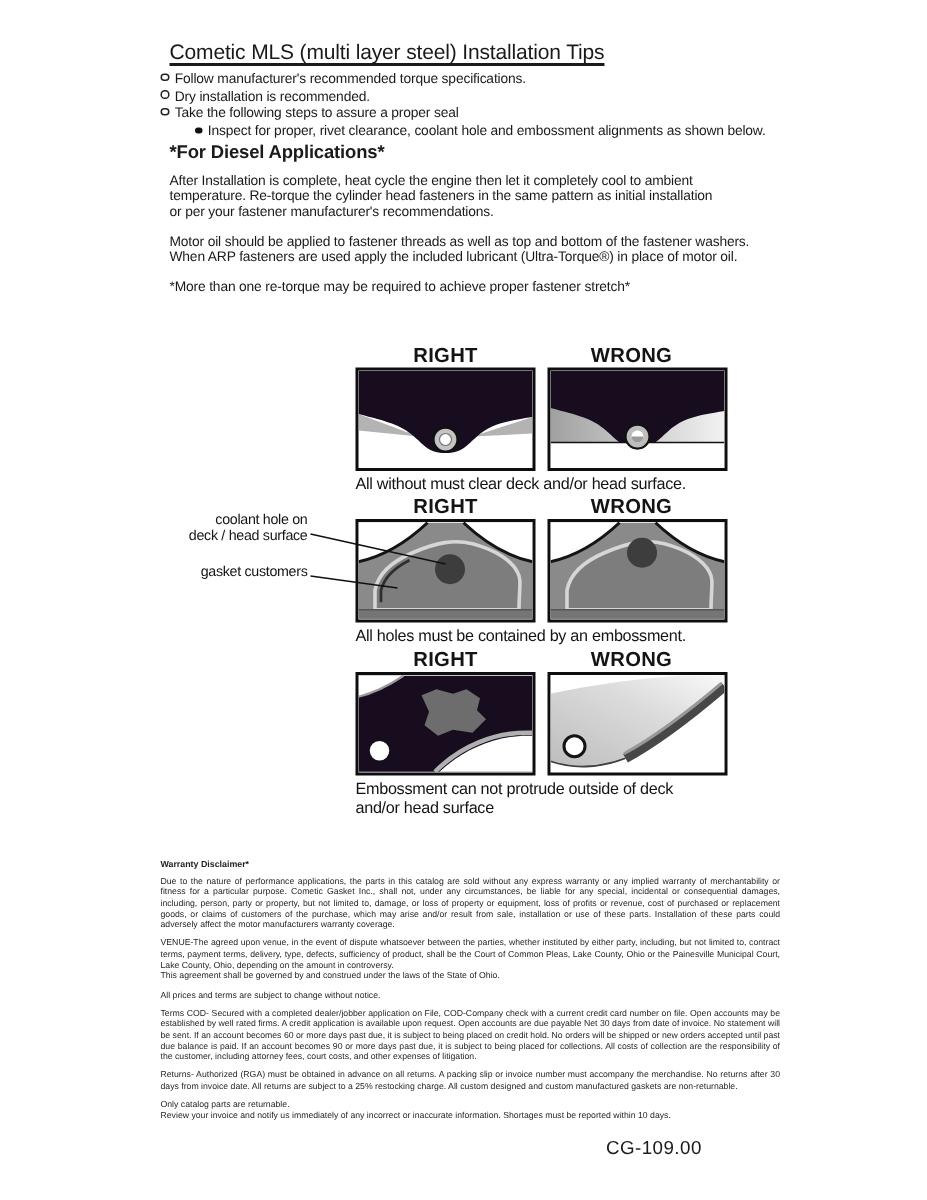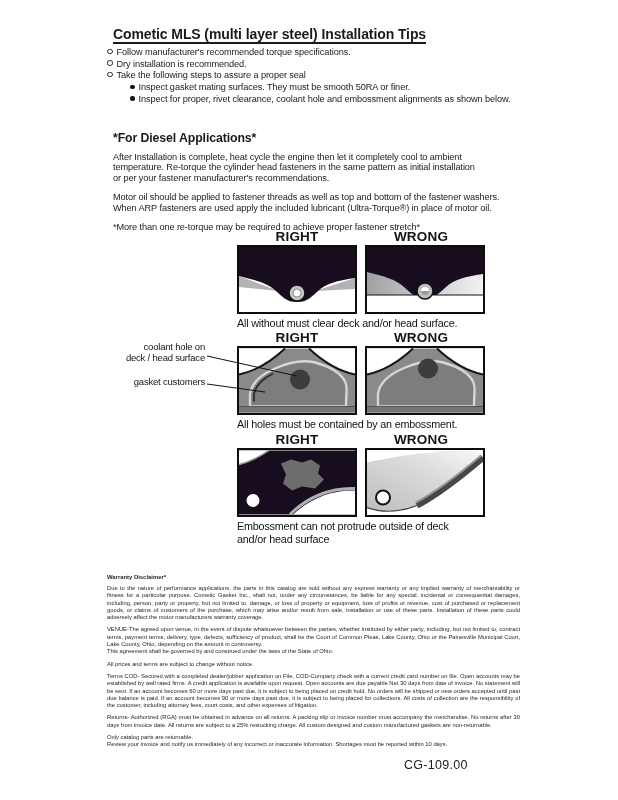--- a/index.html
+++ b/index.html
@@ -3,31 +3,31 @@
 <meta charset="utf-8">
 <style>
   html,body{margin:0;padding:0;}
   body{
     width:618px;height:800px;background:#ffffff;position:relative;
     font-family:"Liberation Sans","DejaVu Sans",sans-serif;color:#1a1a1a;
     overflow:hidden;
   }
   .content{position:absolute;left:107px;top:26px;width:430px;}
   h1.title{
-    font-size:14px;font-weight:bold;margin:0 0 5px 6px;letter-spacing:-0.1px;
+    font-size:14px;font-weight:normal;margin:0 0 5px 6px;letter-spacing:-0.1px;
     text-decoration:underline;text-decoration-thickness:1.5px;text-underline-offset:3px;
   }
   ul.tips{list-style:none;margin:0;padding:0;font-size:9.2px;letter-spacing:-0.1px;}
   ul.tips li{line-height:11.7px;}
   ul.tips li.sub{padding-left:23px;}
   .obullet{display:inline-block;width:3.5px;height:3.5px;border:1px solid #222;
     border-radius:50%;margin-right:4px;vertical-align:1px;}
   .fbullet{display:inline-block;width:4.5px;height:4.5px;background:#111;
     border-radius:50%;margin-right:4px;vertical-align:1px;}
-  h2.diesel{font-size:12.3px;font-weight:bold;margin:25px 0 7px 6px;letter-spacing:-0.1px;}
+  h2.diesel{font-size:12.3px;font-weight:bold;margin:0 0 7px 6px;letter-spacing:-0.1px;}
   p.body{font-size:9.2px;line-height:10.6px;margin:0 0 9px 6px;white-space:pre-line;letter-spacing:-0.1px;}
 
   section.figure{position:absolute;left:237px;width:248px;}
   .flabels{display:flex;gap:4px;height:16px;}
   .flabels span{width:120px;text-align:center;font-size:13.5px;font-weight:bold;
     letter-spacing:0.2px;color:#141414;}
   .fboxes{display:flex;gap:8px;}
   .dbox{width:120px;height:69px;border:2px solid #0e0e0e;box-sizing:border-box;
     background:#fff;overflow:hidden;}
   .dbox svg{display:block;}
@@ -48,21 +48,20 @@
 <body>
 
 <div class="page">
 
   <div class="content">
     <h1 class="title">Cometic MLS (multi layer steel) Installation Tips</h1>
     <ul class="tips">
       <li><span class="obullet"></span><span>Follow manufacturer's recommended torque specifications.</span></li>
       <li><span class="obullet"></span><span>Dry installation is recommended.</span></li>
       <li><span class="obullet"></span><span>Take the following steps to assure a proper seal</span></li>
-      <li class="sub"><span class="fbullet"></span><span>Inspect gasket mating surfaces.  They must be smooth 50RA or finer.</span></li>
       <li class="sub"><span class="fbullet"></span><span>Inspect for proper, rivet clearance, coolant hole and embossment alignments as shown below.</span></li>
     </ul>
     <h2 class="diesel">*For Diesel Applications*</h2>
     <p class="body">After Installation is complete, heat cycle the engine then let it completely cool to ambient
 temperature. Re-torque the cylinder head fasteners in the same pattern as initial installation
 or per your fastener manufacturer's recommendations.</p>
     <p class="body">Motor oil should be applied to fastener threads as well as top and bottom of the fastener washers.
 When ARP fasteners are used apply the included lubricant (Ultra-Torque®) in place of motor oil.</p>
     <p class="body">*More than one re-torque may be required to achieve proper fastener stretch*</p>
   </div>

